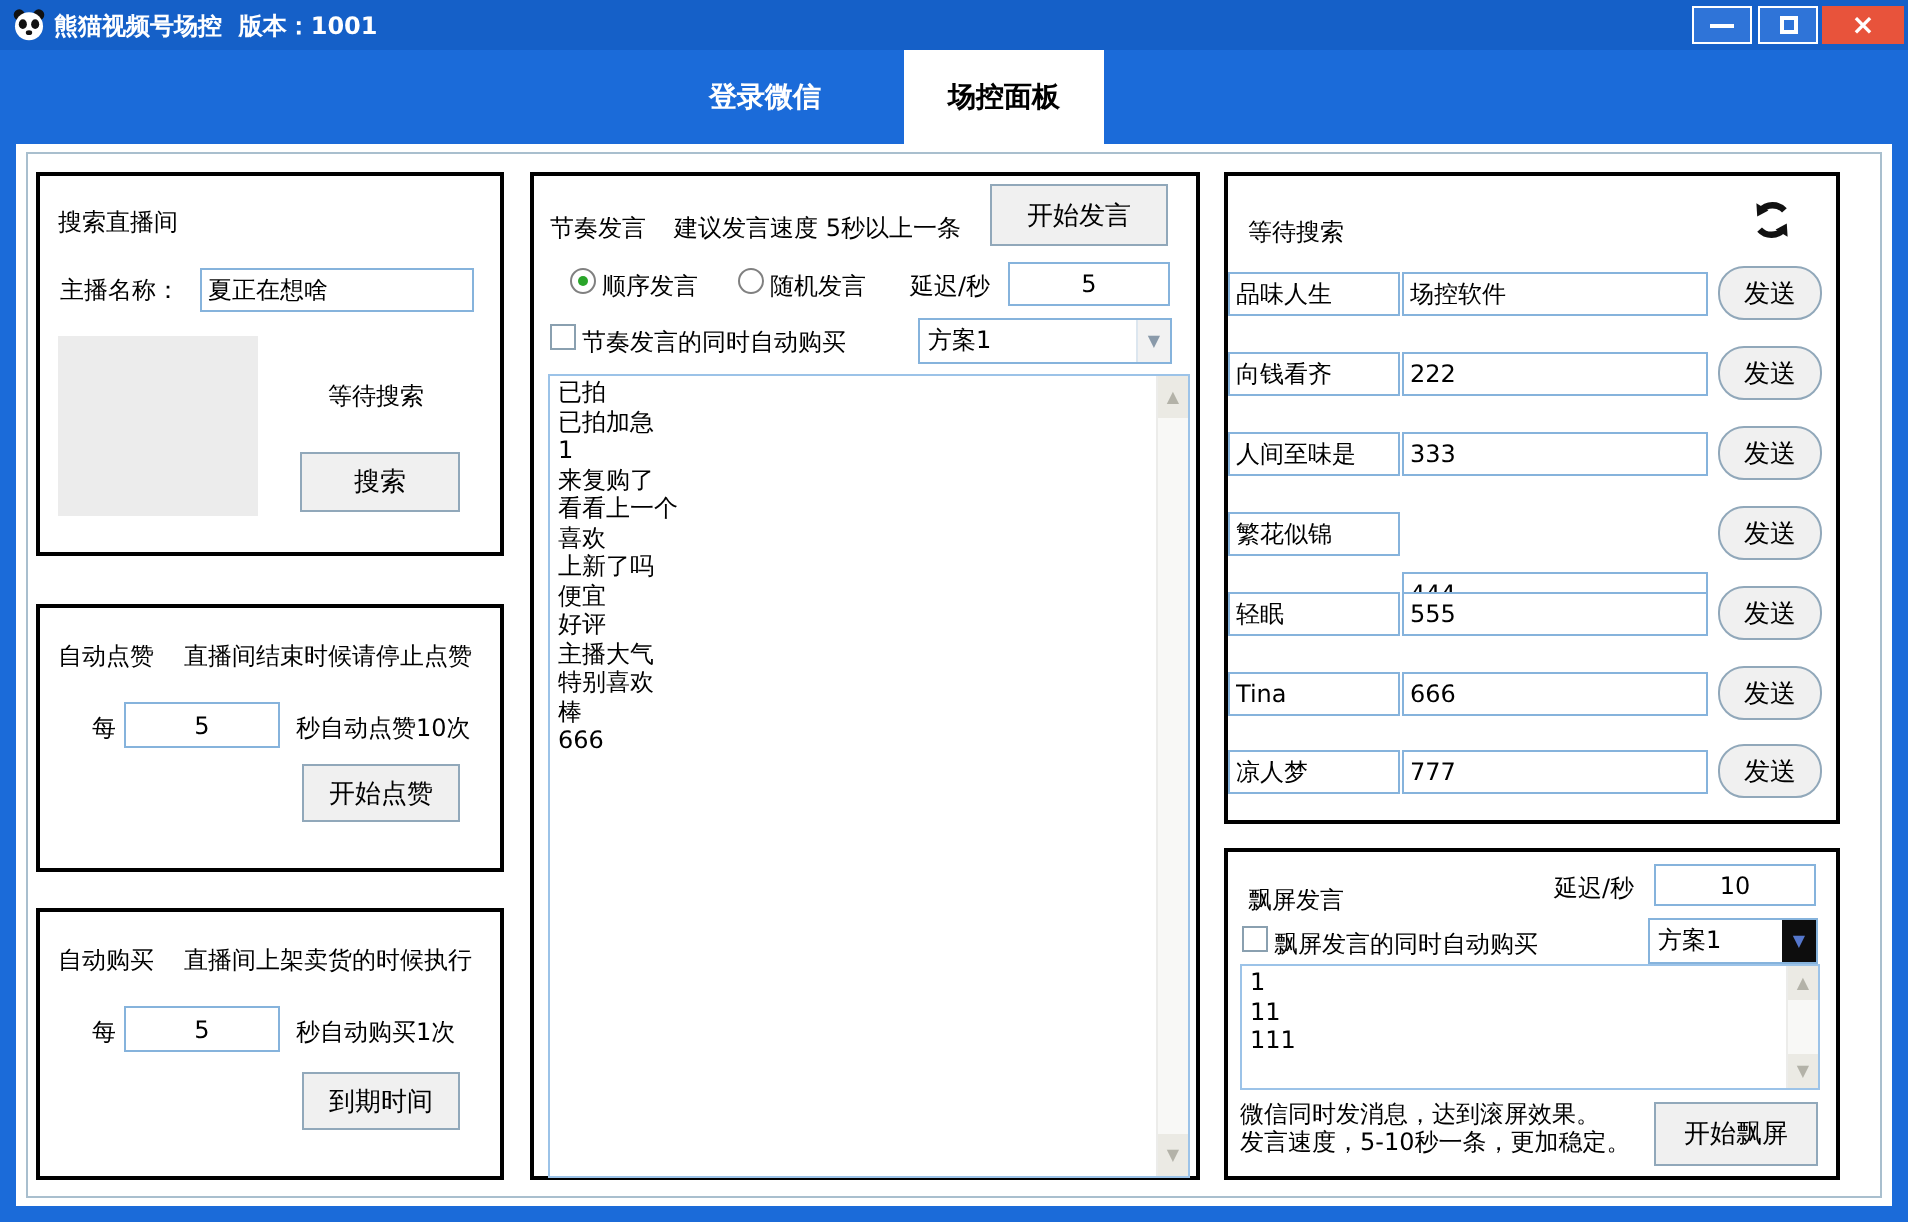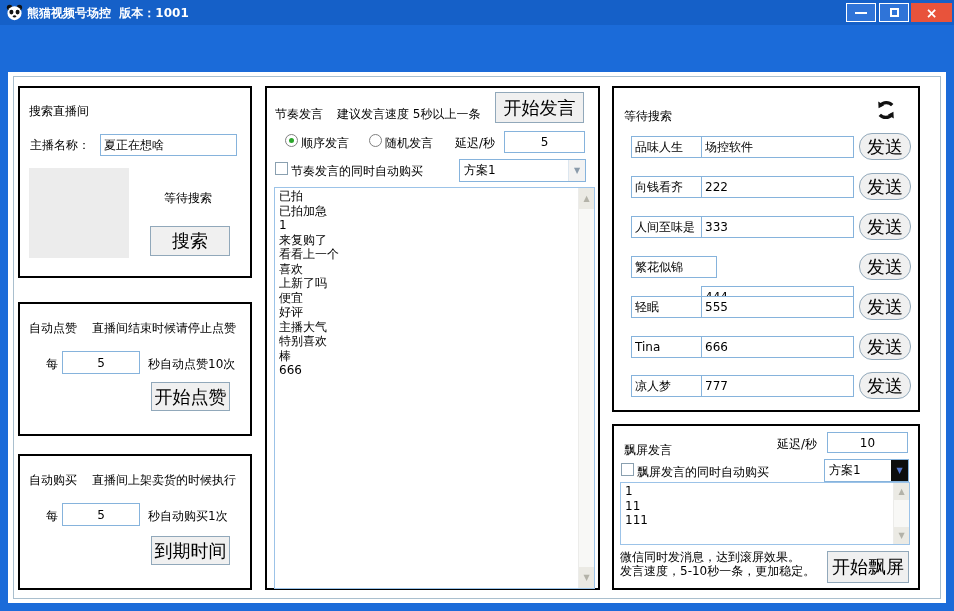--- a/index.html
+++ b/index.html
@@ -33,40 +33,40 @@
   #panel-search { left:10px; top:14px; width:234px; height:192px; }
   #panel-like   { left:10px; top:230px; width:234px; height:134px; }
   #panel-buy    { left:10px; top:382px; width:234px; height:136px; }
   #panel-rhythm { left:257px; top:14px; width:335px; height:504px; }
   #panel-accounts { left:604px; top:14px; width:308px; height:326px; }
   #panel-scroll { left:604px; top:352px; width:308px; height:166px; }
 
   .txt { position:absolute; white-space:pre; }
   .tin { position:absolute; border:1px solid #86b3dc; background:#fff; font-family:"DejaVu Sans","Liberation Sans",sans-serif; font-size:12px; padding:0 3px; outline:none; }
   .tin.center { text-align:center; }
-  .btn { position:absolute; background:#f0f0f0; border:1px solid #91a8ba; font-size:18px; display:flex; align-items:center; justify-content:center; cursor:pointer; font-family:inherit; }
+  .btn { position:absolute; background:#f0f0f0; border:1px solid #91a8ba; font-size:13px; display:flex; align-items:center; justify-content:center; cursor:pointer; font-family:inherit; }
   .graybox { position:absolute; background:#ececec; }
 
   .radio { position:absolute; width:13px; height:13px; border:1px solid #808080; border-radius:50%; background:#fff; }
   .radio.sel::after { content:""; position:absolute; left:3px; top:3px; width:5px; height:5px; border-radius:50%; background:#2aa52a; }
   .checkbox { position:absolute; width:13px; height:13px; border:1px solid #8aa0b0; background:#fff; cursor:pointer; }
 
   .dropdown { position:absolute; border:1px solid #86b3dc; background:#fff; display:flex; align-items:center; cursor:pointer; }
   .dropdown .dd-text { flex:1; padding-left:4px; }
   .dd-arrow { width:17px; align-self:stretch; display:flex; align-items:center; justify-content:center; }
   .dd-arrow.light { background:#f2f2f2; border-left:1px solid #dce6ef; color:#8a9aaa; font-size:8px; }
   .dd-arrow.dark { background:#0d0d0d; color:#5577cc; font-size:8px; }
 
   .tawrap { position:absolute; border:1px solid #9cc3e8; background:#fff; }
   .tatext { position:absolute; left:0; top:0; right:16px; bottom:0; padding:1px 2px 2px 4px; white-space:pre; overflow:hidden; font-size:12px; line-height:14.5px; }
   .sbar { position:absolute; right:0; top:0; bottom:0; width:16px; background:#f8f8f6; border-left:1px solid #ececea; display:flex; flex-direction:column; justify-content:space-between; }
   .sbtn { height:21px; background:#ebeae4; color:#b3b2a8; font-size:8px; display:flex; align-items:center; justify-content:center; cursor:pointer; }
 
   .acc-row { position:absolute; left:0; top:0; width:308px; }
-  .acc-row .name { left:17px; width:86px; height:22px; }
+  .acc-row .name { left:0; width:86px; height:22px; }
   .acc-row .msg { left:87px; width:153px; height:22px; }
   .acc-row .send { left:245px; width:52px; height:27px;border-radius:13px; }
 
   svg { display:block; }
 </style>
 </head>
 <body>
 
 <div id="win">
 
@@ -86,20 +86,25 @@
         <span class="bar"></span>
       </div>
     <div class="win-btn" id="btn-max">
         <span class="box"></span>
       </div>
     <div class="win-btn" id="btn-close">
         <span>×</span>
       </div>
   </div>
 
+  <div id="tabstrip">
+    <div class="tab" id="tab-login">登录微信</div>
+    <div class="tab" id="tab-panel">场控面板</div>
+    <span id="expiry">到期时间:2023-05-09 19:13:25</span>
+  </div>
 
   <div id="content">
     <div id="inner-frame"></div>
 
     <div class="panel" id="panel-search">
       <span class="txt" style="left:9px; top:15px;">搜索直播间</span>
       <span class="txt" style="left:10px; top:49px;">主播名称：</span>
       <input class="tin" style="left: 80px; top: 46px; width: 137px; height: 22px;" value="夏正在想啥">
       <div class="graybox" style="left:9px; top:80px; width:100px; height:90px;"></div>
       <span class="txt" style="left:144px; top:102px;">等待搜索</span>

